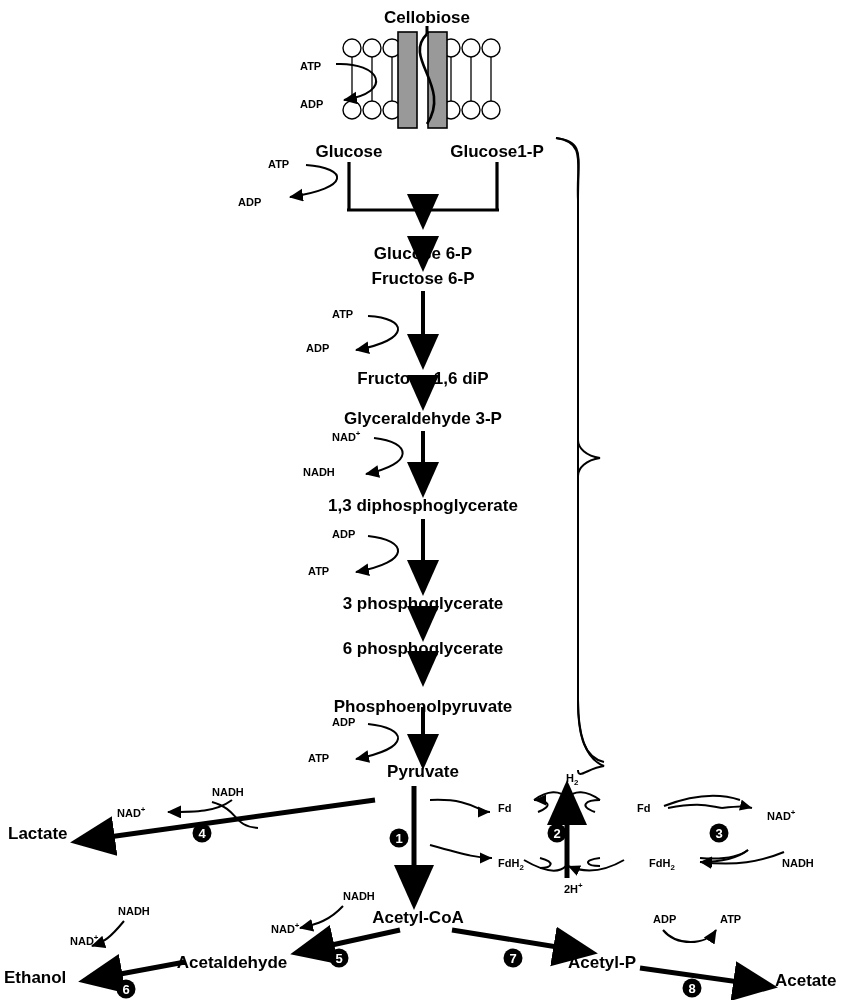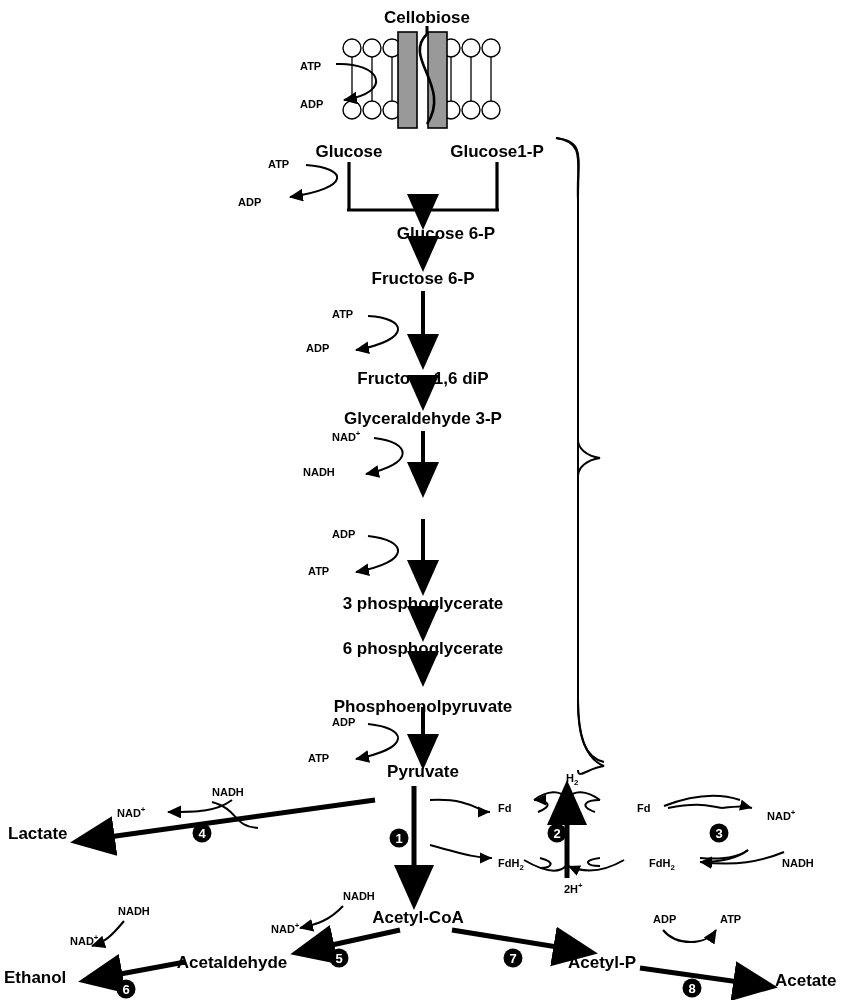--- a/index.html
+++ b/index.html
@@ -187,24 +187,25 @@
 
     <line x1="452" y1="930" x2="588" y2="952" stroke="#000" stroke-width="5" marker-end="url(#ahb)"></line>
 
     <line x1="640" y1="968" x2="768" y2="986" stroke="#000" stroke-width="5" marker-end="url(#ahb)"></line>
     <path d="M663,930 C676,946 706,946 716,930" stroke="#000" stroke-width="2" fill="none" marker-end="url(#ah)"></path>
   </svg>
 
   <div class="lbl metab ctr" style="left:427px;top:8px;">Cellobiose</div>
   <div class="lbl metab ctr" style="left:349px;top:142px;">Glucose</div>
   <div class="lbl metab ctr" style="left:497px;top:142px;">Glucose1-P</div>
-  <div class="lbl metab ctr" style="left:423px;top:224px;margin-left:23px;">Glucose 6-P</div>
+  <div class="lbl metab ctr" style="left:423px;top:244px;">Glucose 6-P</div>
   <div class="lbl metab ctr" style="left:423px;top:269px;">Fructose 6-P</div>
   <div class="lbl metab ctr" style="left:423px;top:369px;">Fructose 1,6 diP</div>
   <div class="lbl metab ctr" style="left:423px;top:409px;">Glyceraldehyde 3-P</div>
+  <div class="lbl metab ctr" style="left:423px;top:496px;">1,3 diphosphoglycerate</div>
   <div class="lbl metab ctr" style="left:423px;top:594px;">3 phosphoglycerate</div>
   <div class="lbl metab ctr" style="left:423px;top:639px;">6 phosphoglycerate</div>
   <div class="lbl metab ctr" style="left:423px;top:684px;margin-top:13px;">Phosphoenolpyruvate</div>
   <div class="lbl metab ctr" style="left:423px;top:762px;">Pyruvate</div>
   <div class="lbl metab" style="left:8px;top:824px;">Lactate</div>
   <div class="lbl metab ctr" style="left:418px;top:908px;">Acetyl-CoA</div>
   <div class="lbl metab ctr" style="left:232px;top:953px;">Acetaldehyde</div>
   <div class="lbl metab" style="left:4px;top:968px;">Ethanol</div>
   <div class="lbl metab ctr" style="left:602px;top:953px;">Acetyl-P</div>
   <div class="lbl metab" style="left:775px;top:971px;">Acetate</div>

